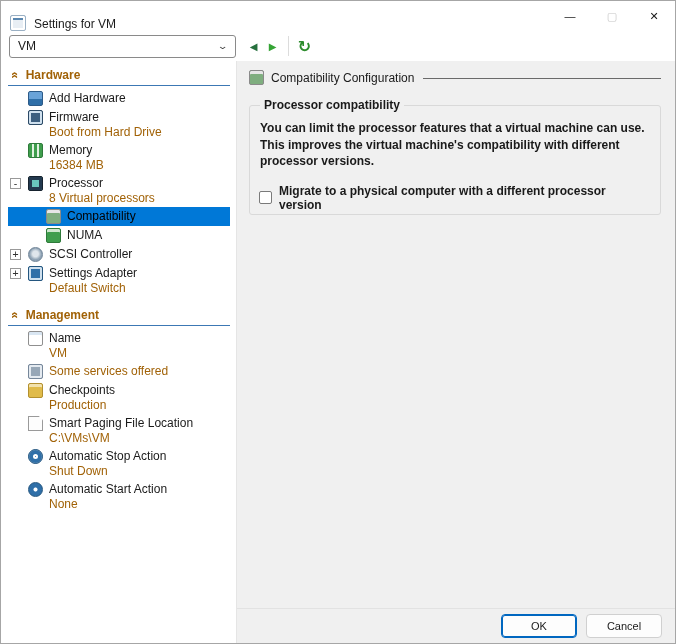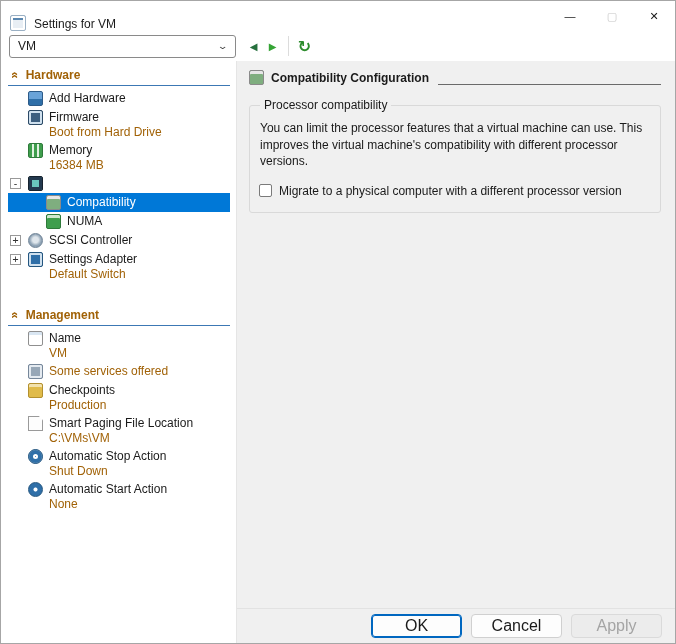--- a/index.html
+++ b/index.html
@@ -47,26 +47,26 @@
   
   .body { flex: 1; display: flex; min-height: 0; }
   .sidebar { width: 235px; flex: none; background: #fff; padding: 5px 6px 0 7px; overflow: hidden; }
   .main-panel { flex: 1; background: #f0f0f0; display: flex; flex-direction: column; border-left: 1px solid #e5e5e5; min-width: 0; }
 
   
   .tree-header {
     display: flex; align-items: center; padding: 2px 0 3px 2px; margin-bottom: 3px;
     border-bottom: 1px solid #3c78b4; color: #a16207; font-weight: 700;
   }
-  .tree-header.mgmt { margin-top: 23px; text-align: right; }
+  .tree-header.mgmt { margin-top: 9px; text-align: right; }
   .collapse-chevron { display: inline-block; transform: rotate(90deg); font-size: 12px; margin: 0 7px 0 2px; font-weight: 700; }
   .tree-item { display: flex; align-items: flex-start; padding: 2px 0 2px 2px; }
   .tree-item.child { padding-left: 20px; }
   .tree-item.selected { background: #0078d7; }
-  .tree-item.selected .t-label { color: #ffffff; }
+  .tree-item.selected .t-label { color: #000000; }
   .gutter { width: 18px; flex: none; display: flex; padding-top: 2px; }
   .expander {
     width: 11px; height: 11px; border: 1px solid #999; background: #fff; color: #333;
     font-size: 10px; line-height: 9px; text-align: center; font-family: "DejaVu Sans Mono", monospace;
   }
   .labels { display: flex; flex-direction: column; min-width: 0; }
   .t-label { line-height: 15px; }
   .t-sub { line-height: 14px; color: #a16207; }
 
   
@@ -82,38 +82,38 @@
   .i-network { background: #2f6fa8; border: 1px solid #24567f; box-shadow: inset 0 0 0 2px #cfe0ee; }
   .i-name    { background: #fff; border: 1px solid #8f8f8f; box-shadow: inset 0 3px 0 #d9e6f2; }
   .i-integration{ background: #97a7b7; border: 1px solid #76879a; box-shadow: inset 0 0 0 2px #e4eaf0; }
   .i-checkpoints{ background: #e0bb4a; border: 1px solid #b3902f; box-shadow: inset 0 3px 0 #f2e2ad; }
   .i-paging  { background: #fdfdfd; border: 1px solid #9a9a9a; clip-path: polygon(0 0,72% 0,100% 28%,100% 100%,0 100%); border-radius: 0; }
   .i-start   { background: radial-gradient(circle at 50% 50%,#fff 0 18%,#2f6fa8 26%); border: 1px solid #24567f; border-radius: 50%; }
   .i-stop    { background: #2f6fa8; border: 1px solid #24567f; border-radius: 50%; box-shadow: inset 0 0 0 4px #2f6fa8, inset 0 0 0 6px #fff; }
 
   
   .content { flex: 1; padding: 9px 14px 0 12px; min-height: 0; }
-  .section-header { display: flex; align-items: flex-end; margin-bottom: 13px; font-weight: bold; }
+  .section-header { display: flex; align-items: center; margin-bottom: 13px; }
   .section-header .icon { margin-right: 7px; }
   .section-title { margin-right: 9px; white-space: nowrap; }
   .header-rule { flex: 1; height: 1px; background: #6a6a6a; margin-top: 1px; }
-  .groupbox { border: 1px solid #d9d9d9; border-radius: 3px; padding: 6px 10px 14px 9px; }
+  .groupbox { border: 1px solid #d9d9d9; border-radius: 3px; padding: 6px 10px 2px 9px; font-weight: bold; }
   .groupbox legend { padding: 0 4px; margin-left: 1px; }
   .desc { margin: 2px 1px 14px 1px; line-height: 1.38; }
   .checkbox-row { display: flex; align-items: center; }
   .checkbox { width: 13px; height: 13px; border: 1px solid #7a7a7a; border-radius: 2px; background: #fff; margin-right: 7px; flex: none; }
   .checkbox-label { line-height: 14px; }
 
   
   .footer {
     flex: none; height: 35px; display: flex; align-items: center; justify-content: flex-end;
     gap: 9px; padding-right: 13px; border-top: 1px solid #e2e2e2; background: #f0f0f0;
   }
   .btn {
-    width: 91px; height: 24px; border-radius: 4px; font-family: inherit; font-size: 16px;
+    width: 76px; height: 24px; border-radius: 4px; font-family: inherit; font-size: 11px;
     background: #fdfdfd; border: 1px solid #d0d0d0; color: #1a1a1a;
   }
   .btn-ok { border: 1px solid #0067c0; box-shadow: inset 0 0 0 1px #0067c0; }
   .btn-disabled { background: #ececec; border-color: #dadada; color: #a4a4a4; }
 </style>
 </head>
 <body>
 
 <div class="window">
 
@@ -178,20 +178,24 @@
           <span class="t-label">Memory</span>
           <span class="t-sub">16384 MB</span>
         </span>
       </div>
 
       <div class="tree-item">
         <span class="gutter">
             <span class="expander">-</span>
           </span>
         <span class="icon i-processor"></span>
+        <span class="labels">
+          <span class="t-label">Processor</span>
+          <span class="t-sub">8 Virtual processors</span>
+        </span>
       </div>
 
       <div class="tree-item child selected">
         <span class="gutter"></span>
         <span class="icon i-compat"></span>
         <span class="labels">
             <span class="t-label">Compatibility</span>
           </span>
       </div>
 
@@ -300,18 +304,17 @@
             <span class="checkbox"></span>
             <span class="checkbox-label">Migrate to a physical computer with a different processor version</span>
           </div>
         </fieldset>
 
       </div>
 
       <div class="footer">
         <button class="btn btn-ok">OK</button>
         <button class="btn">Cancel</button>
-        <button class="btn btn-disabled">Apply</button>
       </div>
     </div>
 
   </div>
 </div>
 
 </body></html>

